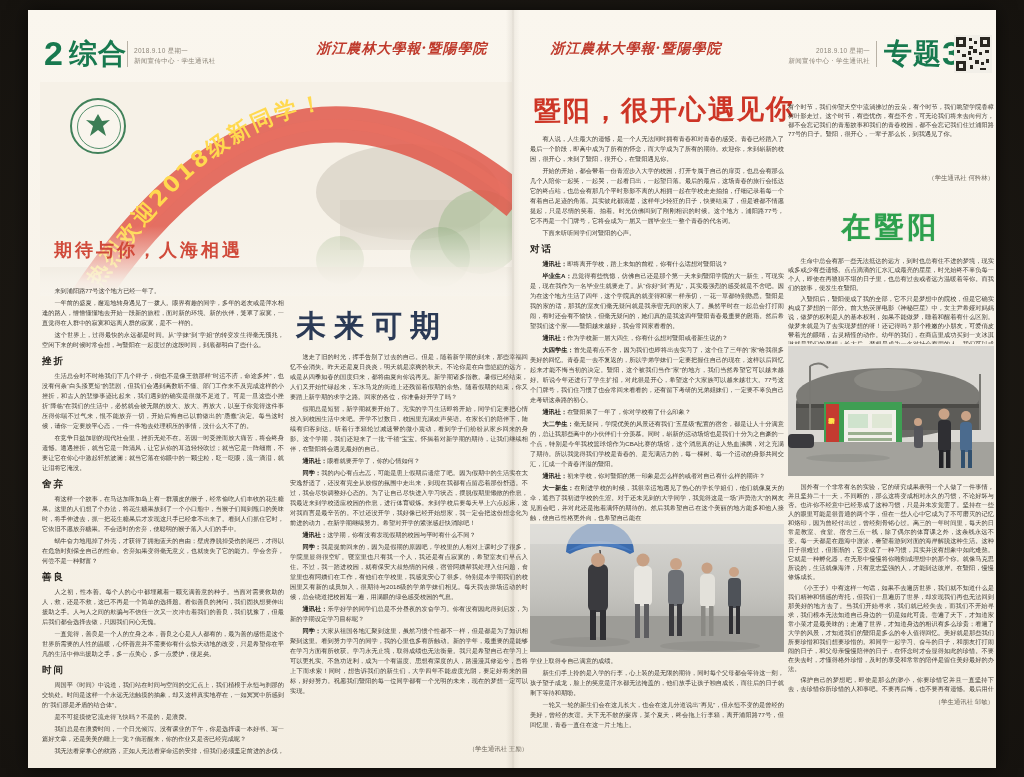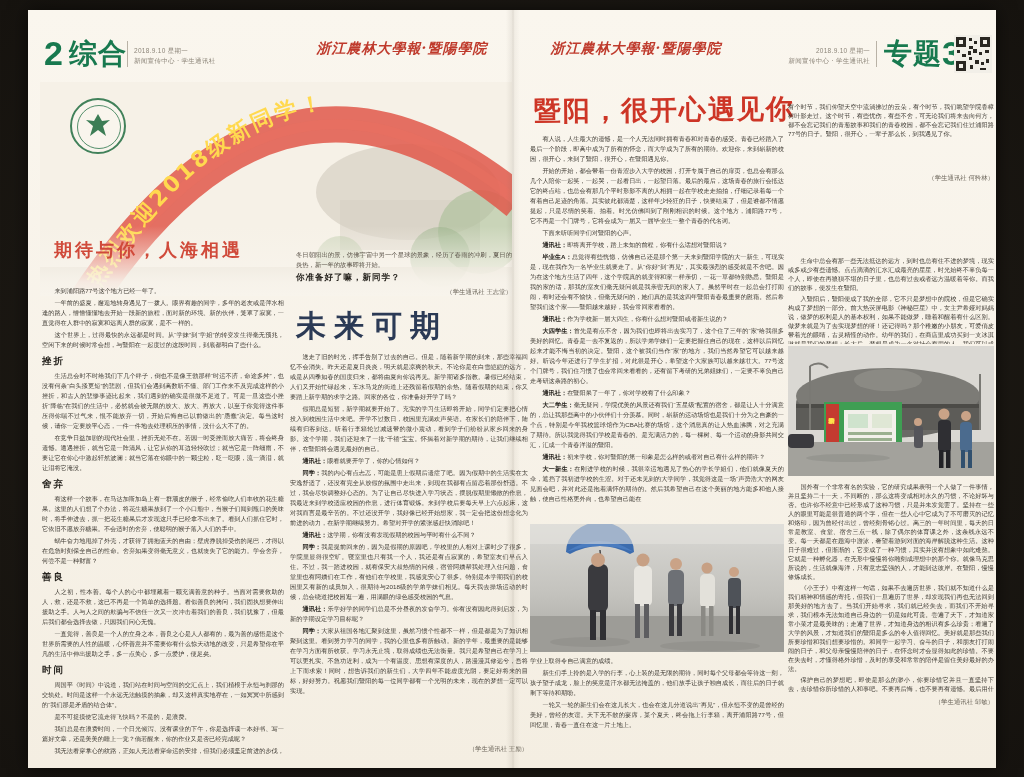--- a/index.html
+++ b/index.html
@@ -107,25 +107,20 @@
     <div class="abs" style="left:30px;top:16px;width:56px;height:56px;border-radius:50%;border:2px solid #41815a;background:rgba(250,247,240,.65);box-sizing:border-box;">
       <div class="abs" style="left:5px;top:5px;width:42px;height:42px;border-radius:50%;border:1px solid #55906c;"></div>
       <svg class="abs" style="left:13px;top:12px;" width="26" height="28" viewBox="0 0 26 28">
         <path d="M13 2 L17 9 L25 8 L18 14 L21 24 L13 18 L5 24 L8 14 L1 8 L9 9 Z" fill="#3c7d55"></path>
       </svg>
     </div>
     <div class="photo-fade"></div>
   </div>
   <div class="abs hl-red" style="left:26px;top:228px;">期待与你，人海相遇</div>
 
-  <div class="abs" style="left:268px;top:240px;width:216px;">
-    <p class="para noindent" style="font-size:6.3px;line-height:9.5px;color:#5a5248;">冬日朝阳出的景，仿佛宇宙中另一个星球的景象，经历了春雨的冲刷，夏日的炎热，新一年的故事即将开始。</p>
-    <div class="lead-q" style="margin-top:3px;">你准备好了嘛，新同学？</div>
-    <div class="byline" style="margin-top:4px;">（学生通讯社 王志堂）</div>
-  </div>
 
   <div class="abs hl-navy" style="left:268px;top:296px;">未来可期</div>
 
   <div class="abs col" style="left:14px;top:276px;width:242px;height:470px;">
     <div>
         <p class="para">来到浦阳路77号这个地方已经一年了。</p>
         <p class="para">一年前的盛夏，邂逅地转身遇见了一拨人。眼界有趣的同学，多年的老友或是萍水相逢的路人，懵懵懂懂地去开始一段新的旅程，面对新的环境、新的伙伴，笼罩了寂寞，一直觉得在人群中的寂寞和远离人群的寂寞，是不一样的。</p>
         <p class="para">这个世界上，过得最快的永远都是时间。从“学妹”到“学姐”的转变发生得毫无预兆，空闲下来的时候时常会想，与暨阳在一起度过的这段时间，到底都明白了些什么。</p>
       </div>
     <div>
@@ -161,20 +156,21 @@
 
   <div class="fold"></div>
 
   <div class="abs hl-cal" style="left:506px;top:82px;">暨阳，很开心遇见你</div>
   <div class="abs col" style="left:502px;top:124px;width:254px;height:388px;">
     <div>
         <p class="para">有人说，人生最大的遗憾，是一个人无法同时拥有青春和对青春的感受。青春已经踏入了最后一个阶段，即高中成为了所有的怀念，而大学成为了所有的期待。欢迎你，来到崭新的校园，很开心，来到了暨阳，很开心，在暨阳遇见你。</p>
         <p class="para">开始的开始，都会带着一份青涩步入大学的校园，打开专属于自己的扉页，也总会有那么几个人陪你一起笑，一起哭，一起看日出，一起望日落。最后的最后，这场青春的旅行会抵达它的终点站，也总会有那几个平时形影不离的人相拥一起在学校走走拍拍，仔细记录着每一个有着自己足迹的角落。其实彼此都清楚，这样年少轻狂的日子，快要结束了，但是谁都不情愿提起，只是尽情的笑着、拍着。时光仿佛回到了刚刚相识的时候。这个地方，浦阳路77号，它不再是一个门牌号，它将会成为一届又一届毕业生一整个青春的代名词。</p>
         <p class="para">下面来听听同学们对暨阳的心声。</p>
       </div>
+    <div class="subhead">对话</div>
     <div>
         <p class="para"><b>通讯社：</b>即将离开学校，踏上未知的前程，你有什么话想对暨阳说？</p>
         <p class="para"><b>毕业生A：</b>总觉得有些恍惚，仿佛自己还是那个第一天来到暨阳学院的大一新生，可现实是，现在我作为一名毕业生就要走了。从“你好”到“再见”，其实最强烈的感受就是不舍吧。因为在这个地方生活了四年，这个学院真的就变得和家一样亲切，一花一草都特别熟悉。暨阳是我的家的话，那我的室友们毫无疑问就是我亲密无间的家人了。虽然平时在一起总会打打闹闹，有时还会有不愉快，但毫无疑问的，她们真的是我这四年暨阳青春最重要的慰藉。然后希望我们这个家——暨阳越来越好，我会常回家看看的。</p>
         <p class="para"><b>通讯社：</b>作为学校新一届大四生，你有什么想对暨阳或者新生说的？</p>
         <p class="para"><b>大四学生：</b>首先是有点不舍，因为我们也即将出去实习了，这个住了三年的“家”给我很多美好的回忆。青春是一去不复返的，所以学弟学妹们一定要把握住自己的现在，这样以后回忆起来才能不悔当初的决定。暨阳，这个被我们当作“家”的地方，我们当然希望它可以越来越好。听说今年还进行了学生扩招，对此很是开心，希望这个大家族可以越来越壮大。77号这个门牌号，我们住习惯了也会常回来看看的，还有留下考研的兄弟姐妹们，一定要不辜负自己走考研这条路的初心。</p>
         <p class="para"><b>通讯社：</b>在暨阳呆了一年了，你对学校有了什么印象？</p>
         <p class="para"><b>大二学生：</b>毫无疑问，学院优美的风景还有我们“五星级”配置的宿舍，都是让人十分满意的，总让我那些高中的小伙伴们十分羡慕。同时，崭新的运动场馆也是我们十分为之自豪的一个点，特别是今年我校篮球馆作为CBA比赛的场馆，这个消息真的让人热血沸腾，对之充满了期待。所以我觉得我们学校是青春的、是充满活力的，每一棵树、每一个运动的身影共同交汇，汇成一个青春洋溢的暨阳。</p>
         <p class="para"><b>通讯社：</b>初来学校，你对暨阳的第一印象是怎么样的或者对自己有什么样的期许？</p>
         <p class="para"><b>大一新生：</b>在刚进学校的时候，我很幸运地遇见了热心的学长学姐们，他们就像夏天的伞，遮挡了我初进学校的生涩。对于还未见到的大学同学，我觉得这是一场“声势浩大”的网友见面会吧，并对此还是抱着满怀的期待的。然后我希望自己在这个美丽的地方能多和他人接触，使自己性格更外向，也希望自己能在</p>
       </div>
@@ -228,20 +224,21 @@
       </div>
   </div>
 
   <div class="abs col col-narrow" style="left:760px;top:92px;width:206px;height:72px;">
     <div>
         <p class="para noindent">有个时节，我们仰望天空中流淌拂过的云朵，有个时节，我们眺望学院香樟树叶影走过。这个时节，有些忧伤，有些不舍，可无论我们将来去向何方，都不会忘记我们的青葱故事和我们的青春校园，都不会忘记我们住过浦阳路77号的日子。暨阳，很开心，一辈子那么长，到我遇见了你。</p>
       </div>
   </div>
   <div class="abs byline" style="left:760px;top:164px;width:206px;">（学生通讯社 何矜林）</div>
 
+  <div class="abs hl-green" style="left:760px;top:198px;width:206px;">在暨阳</div>
 
   <div class="abs col col-narrow" style="left:760px;top:246px;width:206px;height:88px;">
     <div>
         <p class="para">生命中总会有那一些无法抵达的远方，到时也总有住不进的梦境，现实或多或少有些遗憾。点点滴滴的汇水汇成最亮的星星，时光始终不辜负每一个人，即使在再狼狈不堪的日子里，也总有过去或者远方温暖着等你。而我们的故事，便发生在暨阳。</p>
         <p class="para">入暨阳后，暨阳便成了我的全部，它不只是梦想中的院校，但是它确实构成了梦想的一部分。前大热荧屏电影《神秘巨星》中，女主尹希娅对妈妈说，做梦的权利是人的基本权利，如果不能做梦，睡着和醒着有什么区别。做梦来就是为了去实现梦想的呀！还记得吗？那个稚嫩的小朋友，可爱俏皮带着光的眼睛，古灵精怪的动作。幼年的我们，在商店里成功买到一支冰淇淋就是我们的梦想；长大后，梦想是成为一名对社会有用的人。我们可以成为一名划破长空的宇航员，也可以成为一名救死扶伤的医生，那些梦想都配得上感受它的温度。年轻时有梦想的少年啊，你蓬勃生机的样子是最美的。在暨阳，追逐自己的梦想。</p>
       </div>
   </div>
 
   <div class="abs photo" style="left:760px;top:336px;width:206px;height:130px;">
     <svg width="206" height="130" viewBox="0 0 206 130">

